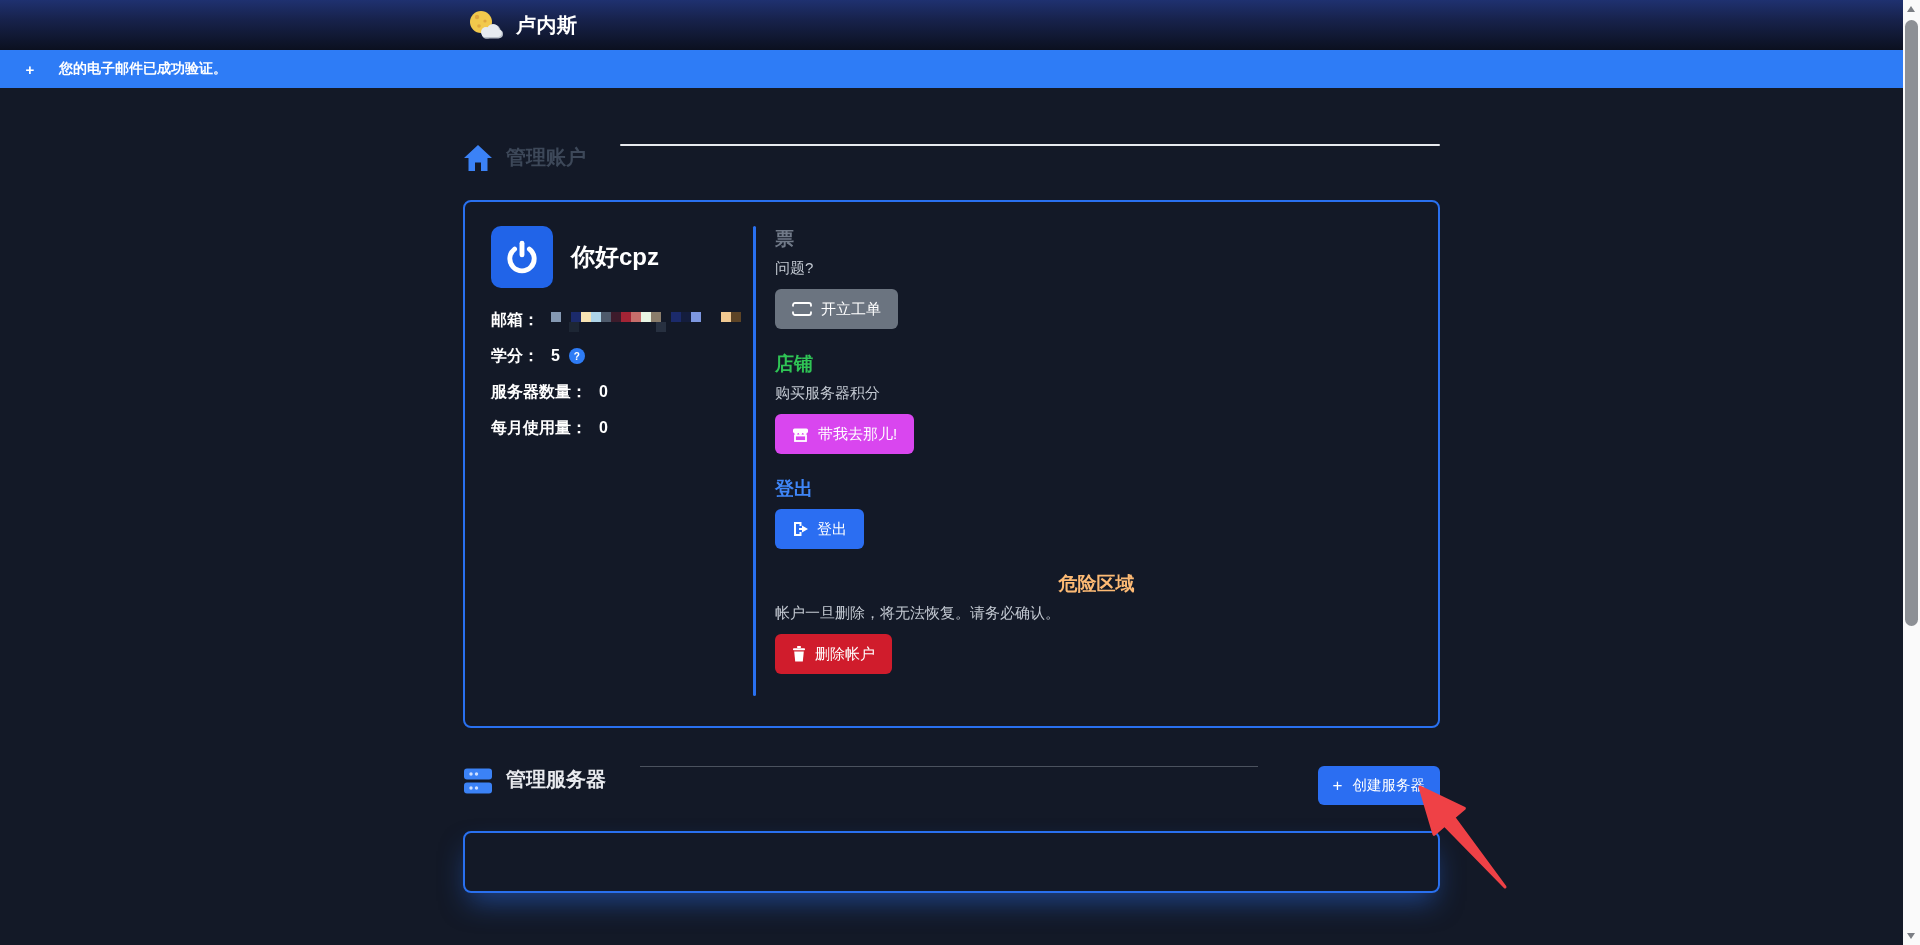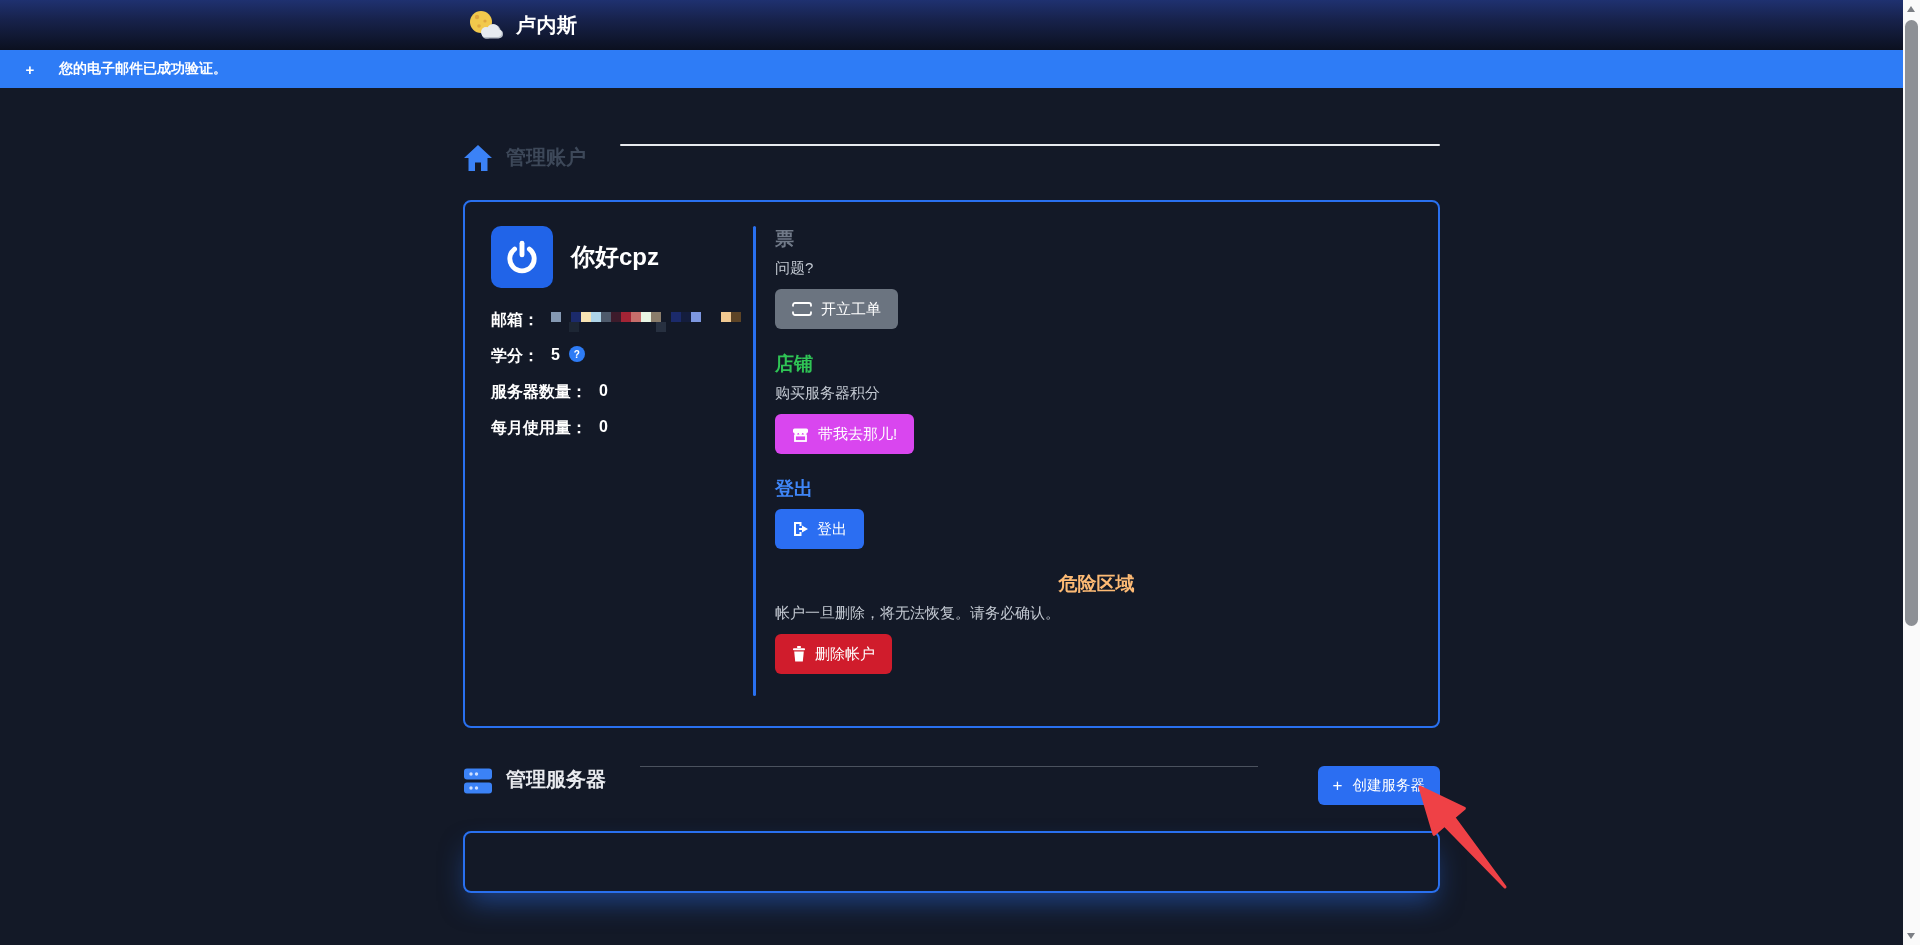--- a/index.html
+++ b/index.html
@@ -30,21 +30,21 @@
   .hr-mid{height:1px;background:#4b525e;margin-right:30px}
 
   
   .card{margin-top:28px;border:2px solid #2970ef;border-radius:8px;display:flex;padding:24px 20px 30px 26px;min-height:504px}
   .col-left{width:262px}
   .vdiv{width:3px;background:#2970ef;border-radius:2px;align-self:stretch}
   .col-right{flex:1;padding-left:19px}
   .user-row{display:flex;align-items:center;gap:18px;margin-bottom:22px}
   .avatar{width:62px;height:62px;border-radius:10px;background:#2164e8;display:flex;align-items:center;justify-content:center;flex:none}
   .username{font-size:24px;font-weight:700;color:#fff}
-  .field{display:flex;align-items:flex-start;margin-bottom:16px;color:#ffffff;font-size:16px;font-weight:700;height:20px}
+  .field{display:flex;align-items:center;margin-bottom:16px;color:#ffffff;font-size:16px;font-weight:700;height:20px}
   .field .val{margin-left:12px}
   .help-badge{width:16px;height:16px;border-radius:50%;background:#2e7cf6;color:#fff;font-size:10px;font-weight:700;display:inline-flex;align-items:center;justify-content:center;margin-left:9px;cursor:pointer}
   .mosaic{position:relative;display:flex;margin-left:12px;height:20px;align-items:flex-start;padding-top:2px}
   .mq{width:10px;height:10px;flex:none;display:block}
   .mq2{position:absolute;top:12px;width:10px;height:10px}
 
   .rc-block{margin-bottom:22px}
   .rc-head{font-size:19px;font-weight:700;margin-bottom:7px;color:#717a89}
   .rc-text{font-size:15px;color:#c3c9d2;margin-bottom:11px}
   .btn{display:inline-flex;align-items:center;gap:9px;color:#fff;font-size:15px;border:none;border-radius:6px;padding:11px 17px;cursor:pointer;font-family:inherit;line-height:1.2}

